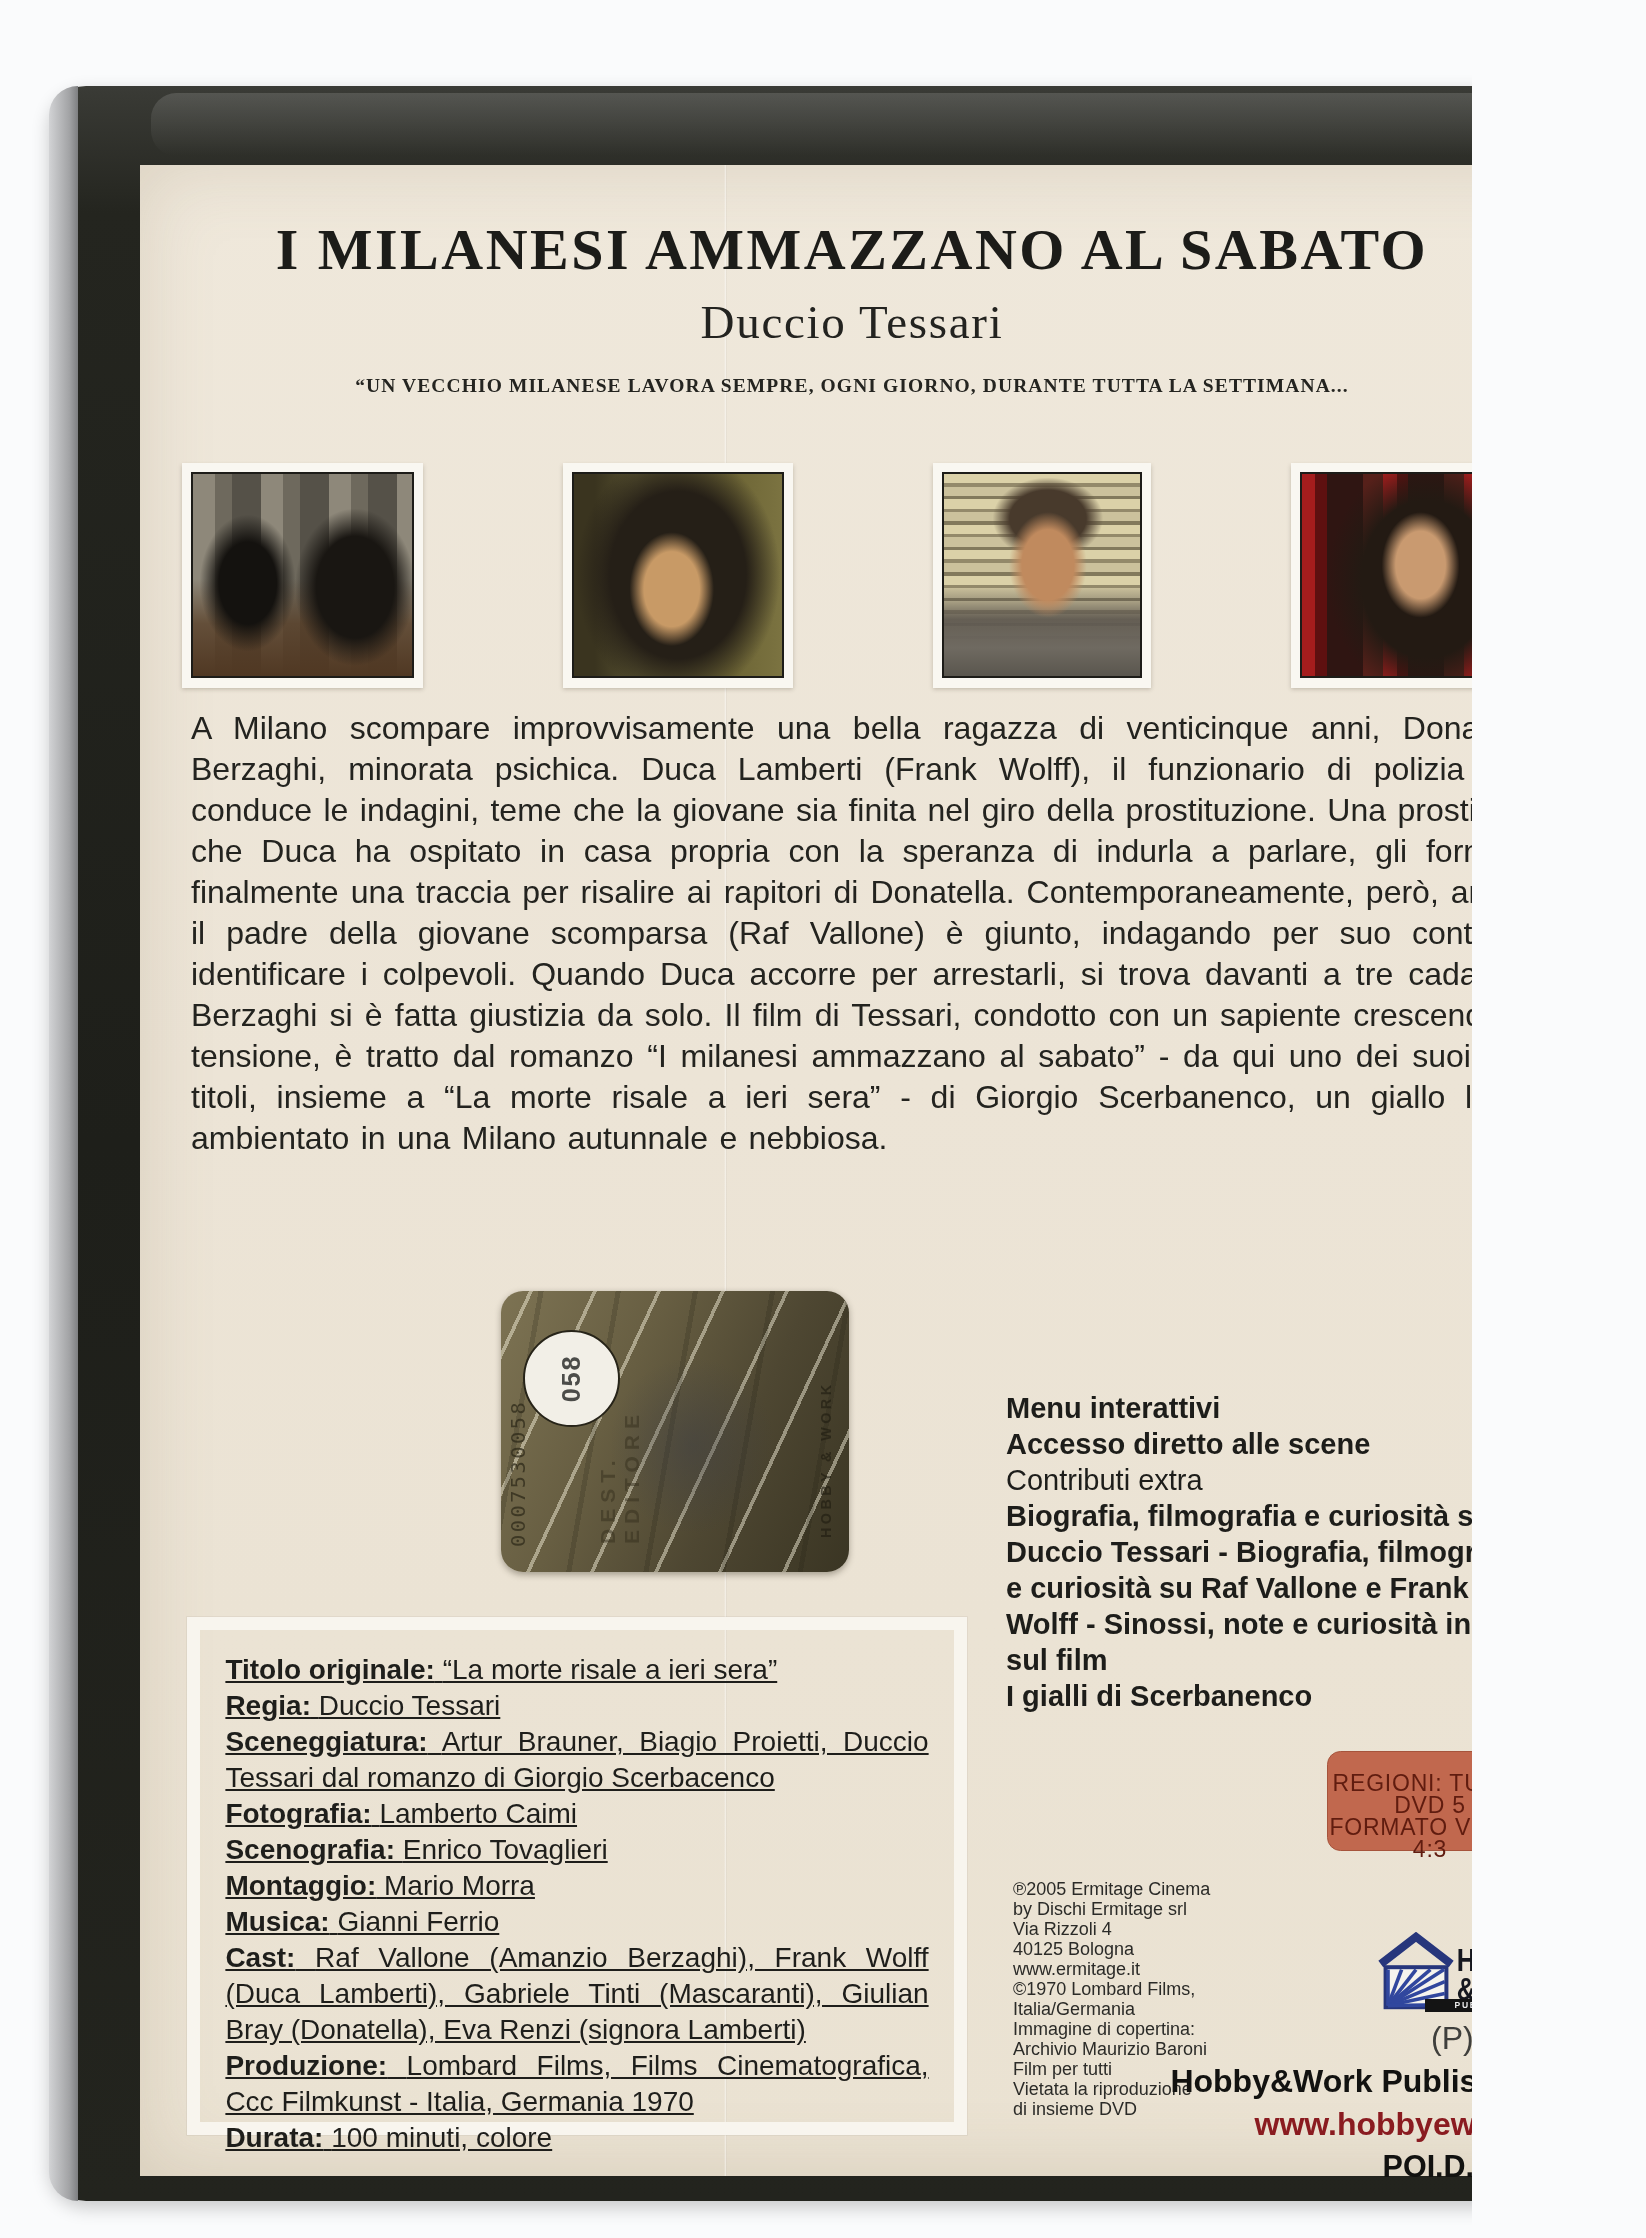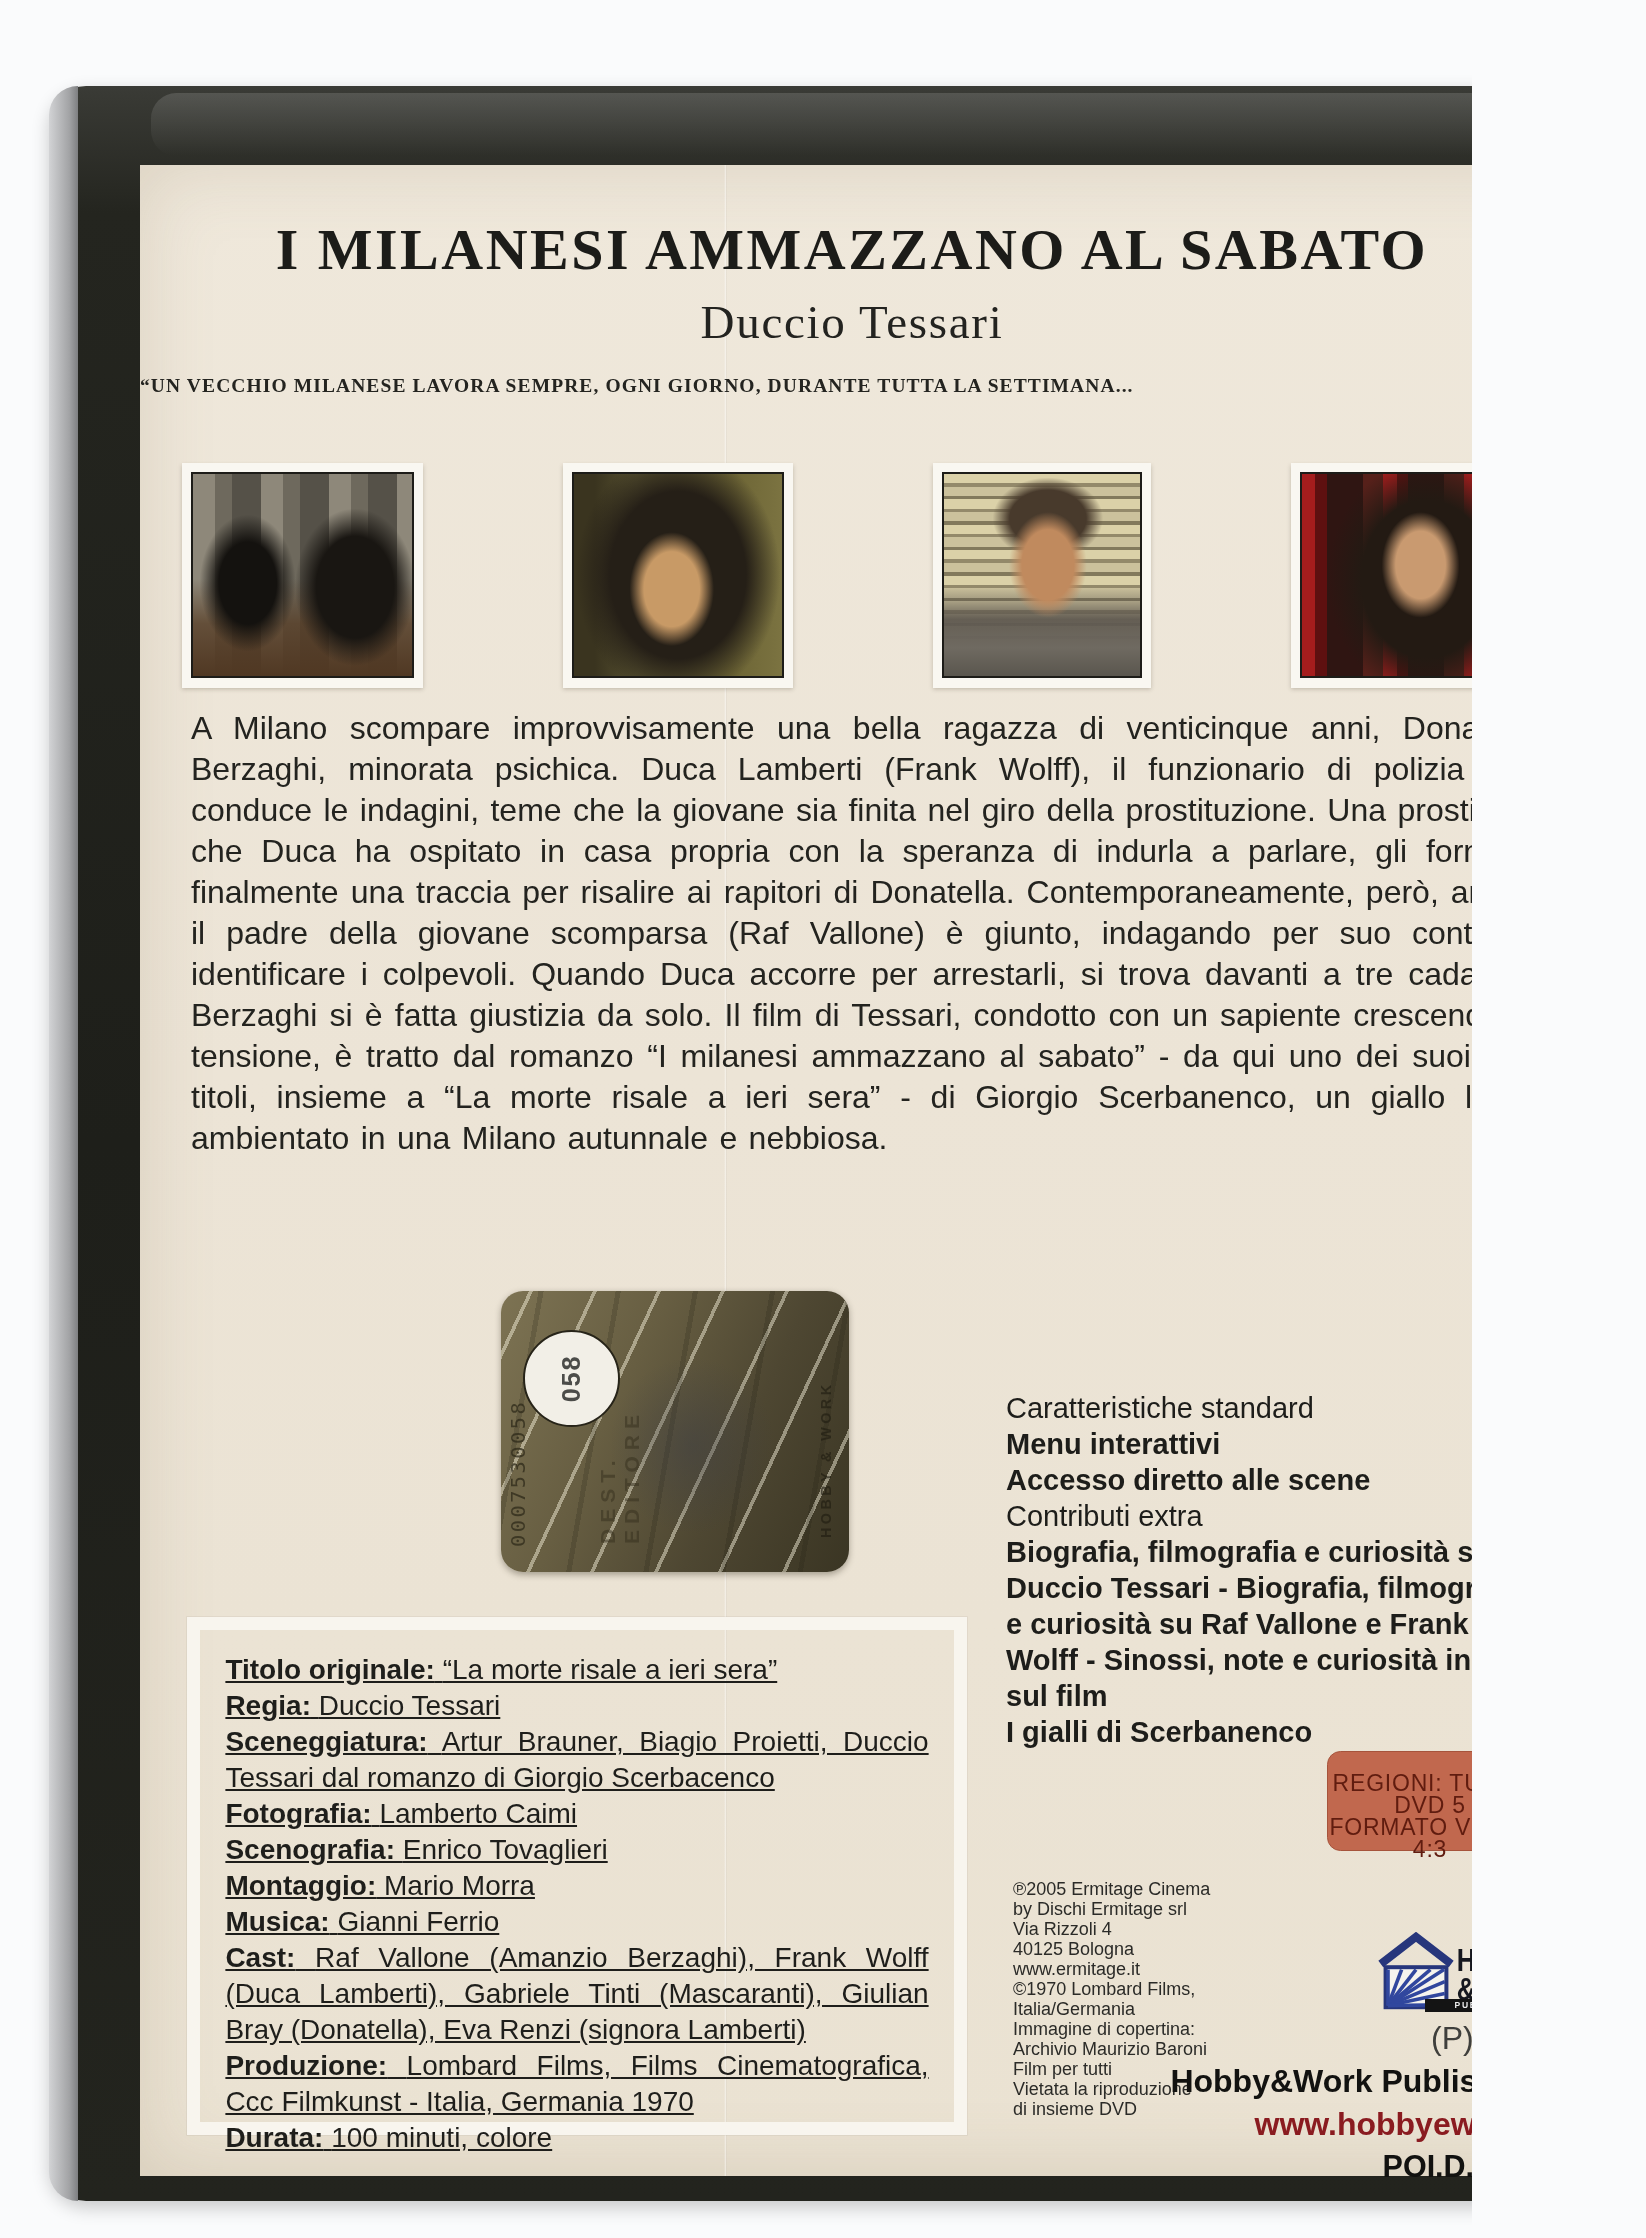--- a/index.html
+++ b/index.html
@@ -22,21 +22,21 @@
         box-shadow:inset 0 0 76px rgba(140,122,92,.20);}
   .insert-crease{position:absolute;top:0;bottom:0;left:41%;width:3.4px;
         background:linear-gradient(90deg,rgba(255,255,255,0),rgba(255,255,255,.4),rgba(120,105,80,.12));}
   
   .title{position:absolute;top:56px;left:0;width:100%;text-align:center;
         font-family:"Liberation Serif",serif;font-weight:700;font-size:58px;line-height:1;
         letter-spacing:2.5px;color:#1c1c19;}
   .director{position:absolute;top:134px;left:0;width:100%;text-align:center;
         font-family:"Liberation Serif",serif;font-weight:400;font-size:47px;line-height:1;
         letter-spacing:1.7px;color:#232320;}
-  .quote{position:absolute;top:206px;left:0;width:100%;
+  .quote{position:absolute;top:206px;left:0;width:100%;text-align:center;
         font-family:"Liberation Serif",serif;font-weight:700;font-size:19.5px;line-height:29px;
         letter-spacing:1.1px;color:#242420;}
   
   .stills{position:absolute;top:298px;left:42px;width:1339px;display:flex;
         justify-content:space-between;align-items:flex-start;}
   .still{box-sizing:border-box;background:#f9f7f1;padding:9.3px;height:225px;
         box-shadow:0 1.7px 4.2px rgba(60,50,35,.25);}
   .still .ph{box-sizing:border-box;width:100%;height:206px;border:2.5px solid #1d1c18;}
   .s1{width:241px;}.s2{width:230px;}.s3{width:218px;}.s4{width:230px;}
   .ph1{background:
@@ -156,21 +156,20 @@
         <div class="holo-blotch"></div>
         <div class="holo-serial">0007530058</div>
         <div class="holo-dest">DEST. EDITORE</div>
         <div class="holo-brand">HOBBY &amp; WORK</div>
         <div class="holo-circle">
           <span>058</span>
         </div>
       </div>
 
       <div class="features">
-        <div>Caratteristiche standard</div>
         <div class="feat-bold">Menu interattivi</div>
         <div class="feat-bold">Accesso diretto alle scene</div>
         <div>Contributi extra</div>
         <div class="feat-bold">Biografia, filmografia e curiosità su Duccio Tessari - Biografia, filmografia e curiosità su Raf Vallone e Frank Wolff - Sinossi, note e curiosità inedite sul film</div>
         <div class="feat-bold">I gialli di Scerbanenco</div>
       </div>
 
       <div class="region">
         <div>REGIONI: TUTTE</div>
         <div>DVD 5</div>

